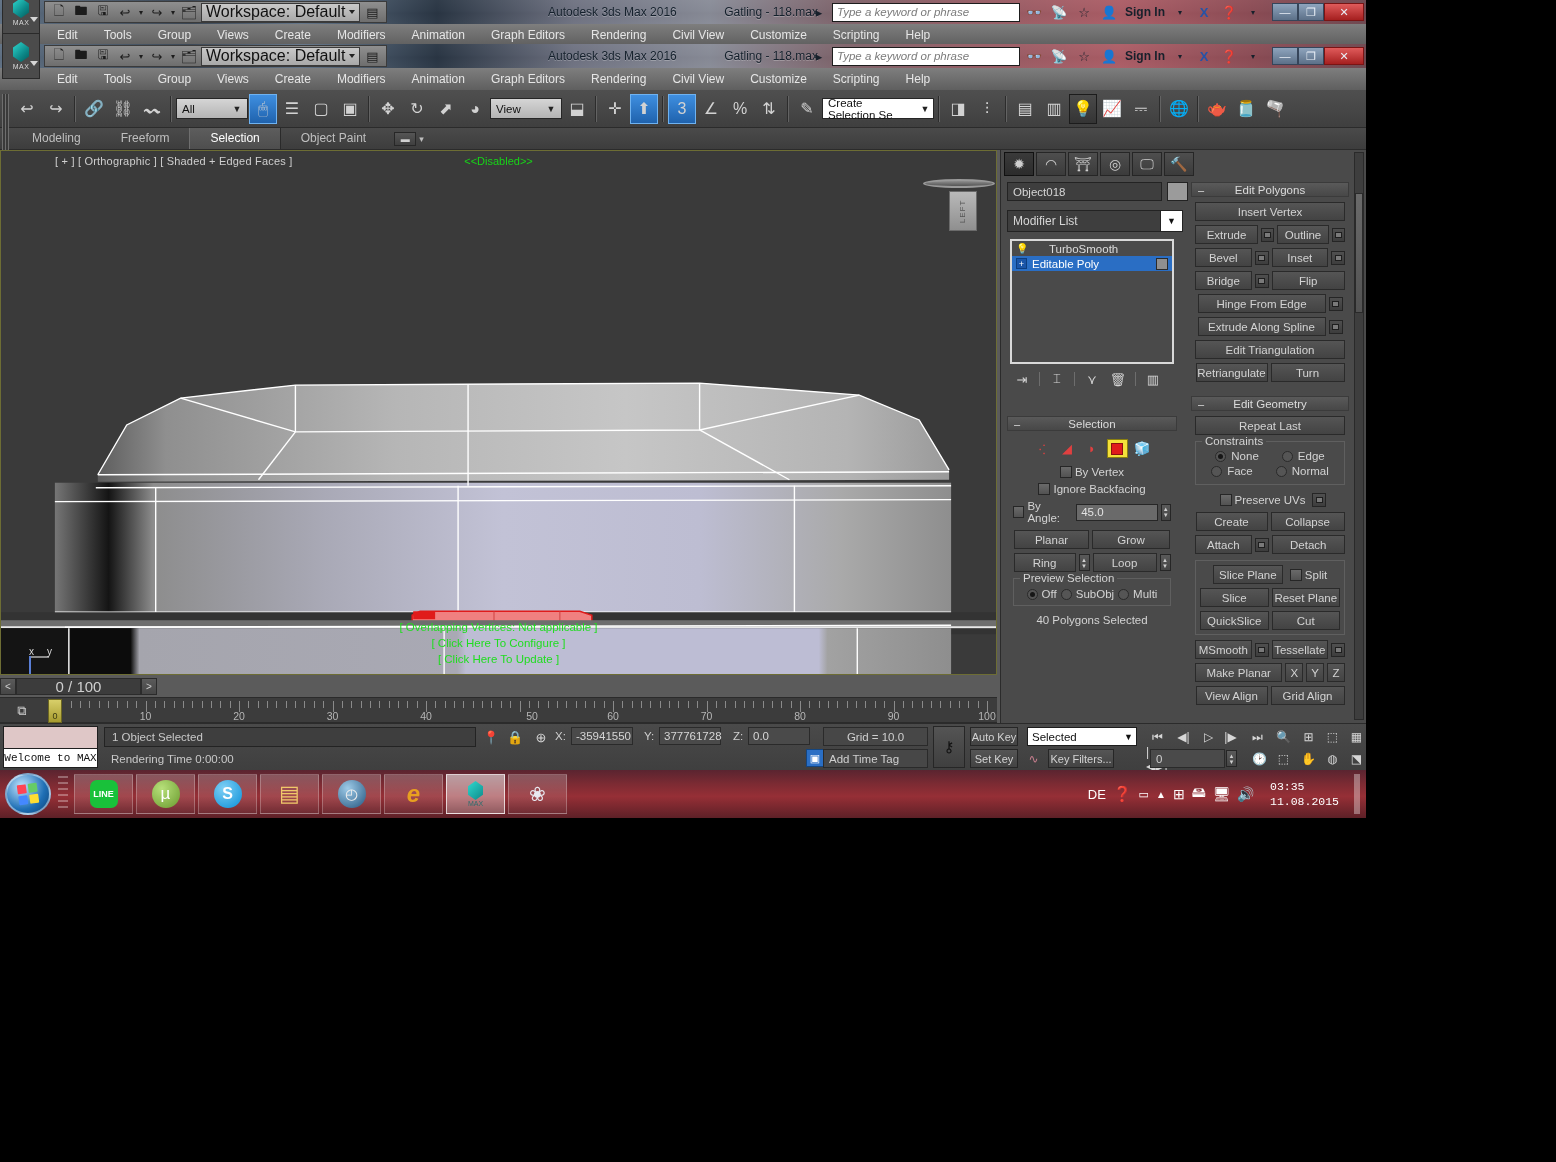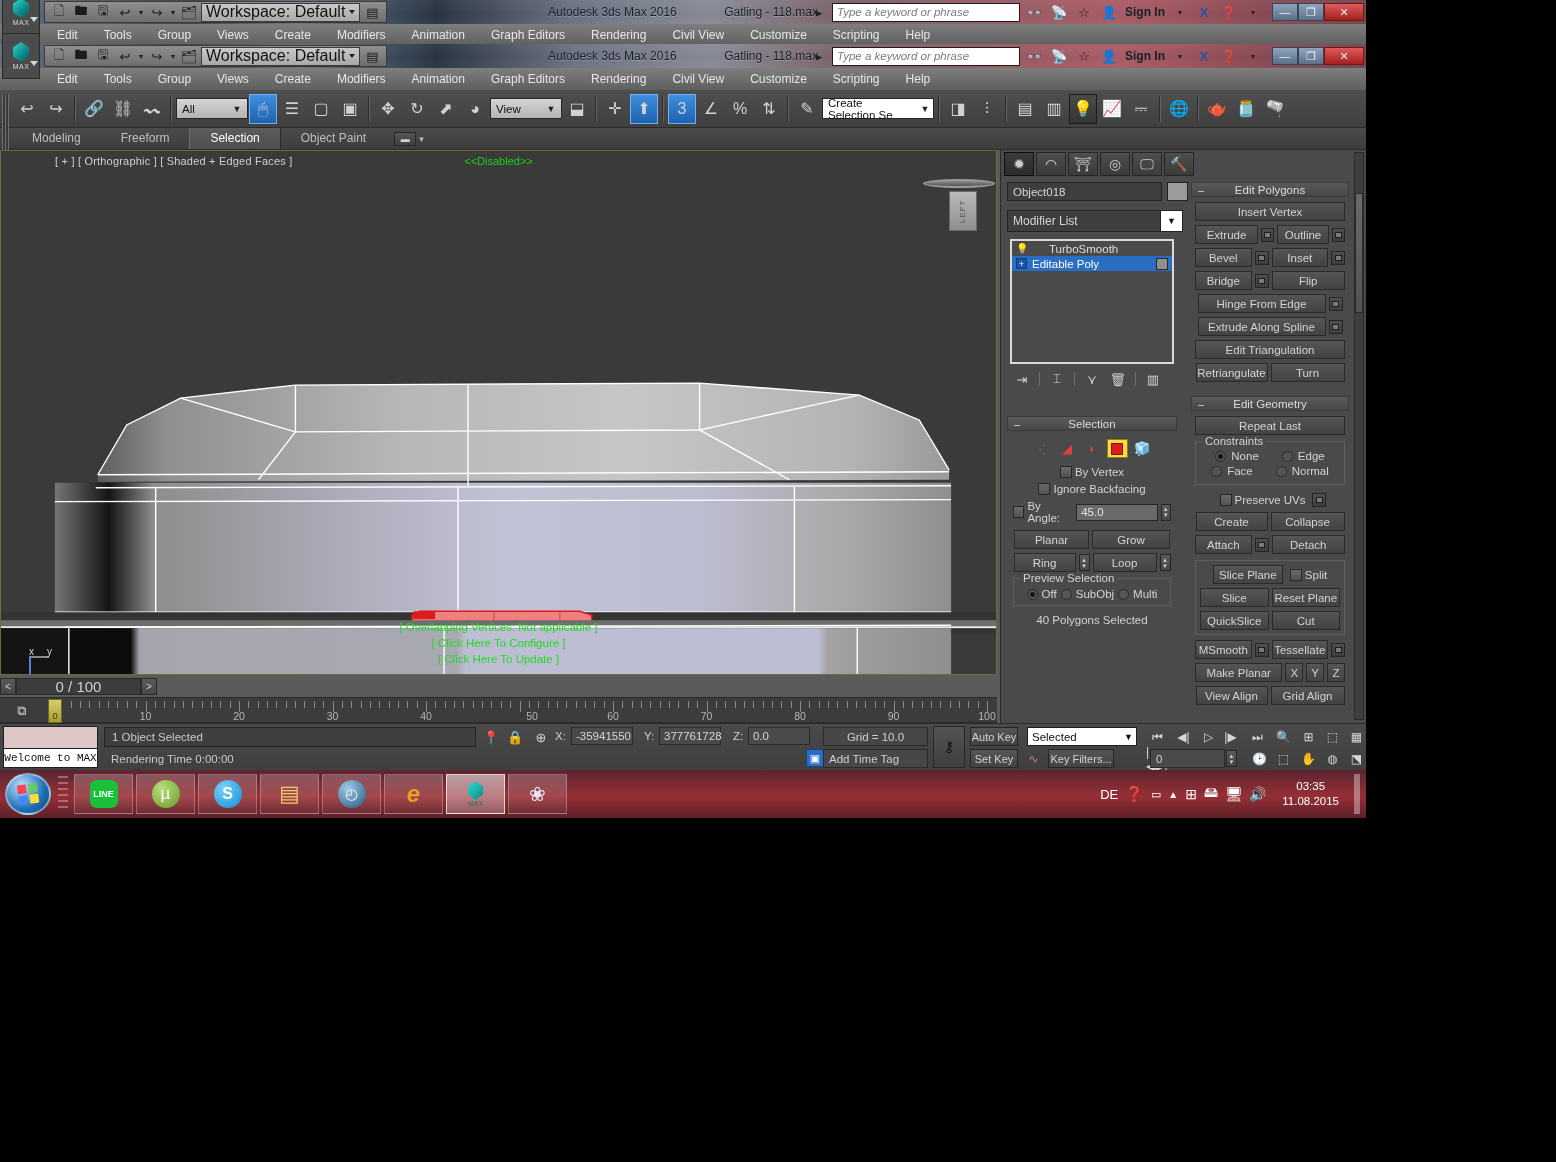--- a/index.html
+++ b/index.html
@@ -222,21 +222,21 @@
   .orbflag { width:20px;height:20px; display:grid; grid-template-columns:1fr 1fr; grid-template-rows:1fr 1fr; gap:1.5px;
              transform:rotate(-8deg); }
   .orbflag i { display:block; border-radius:1px; }
   .tbitem { position:absolute; top:4px; width:59px; height:40px; border:1px solid rgba(255,255,255,.25);
             background:linear-gradient(180deg,rgba(255,255,255,.22),rgba(255,255,255,.04));
             display:flex;align-items:center;justify-content:center; }
   .tbitem.act { background:linear-gradient(180deg,rgba(255,255,255,.55),rgba(255,255,255,.25));
                 border-color:rgba(255,255,255,.7); }
   .tray { position:absolute; right:0; top:0; height:48px; display:flex; align-items:center; gap:7px; padding-right:6px; }
   .trayic { color:#fff; font-size:13px; display:flex;align-items:center;justify-content:center; }
-  .clock { color:#fff; font-size:11.5px; text-align:center; line-height:15px; padding:0 8px;}
+  .clock { color:#fff; font-size:11.5px; text-align:left; line-height:15px; padding:0 8px;font-family:Liberation Mono, monospace;}
   .graydesk { position:absolute; left:0; top:818px; width:1556px; height:344px; background:#000; }
   .rightstrip { position:absolute; left:1366px; top:0; width:190px; height:818px; background:#000; }
 </style>
 </head>
 <body>
 
 <div class="app">
 
   <div class="titlebar" style="top:0">
     <div class="tb-shade"></div>

